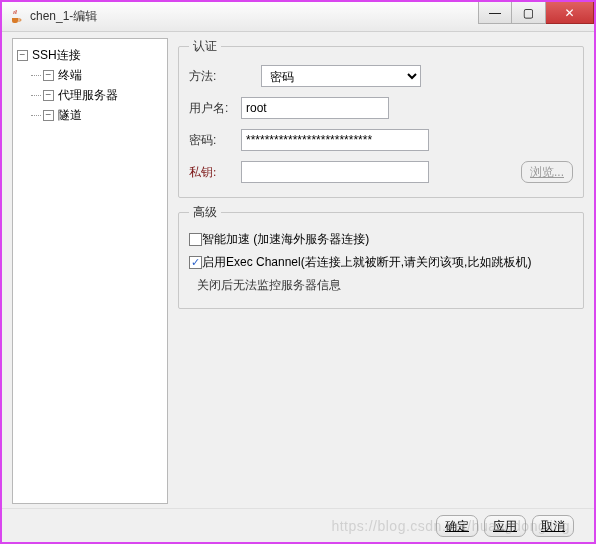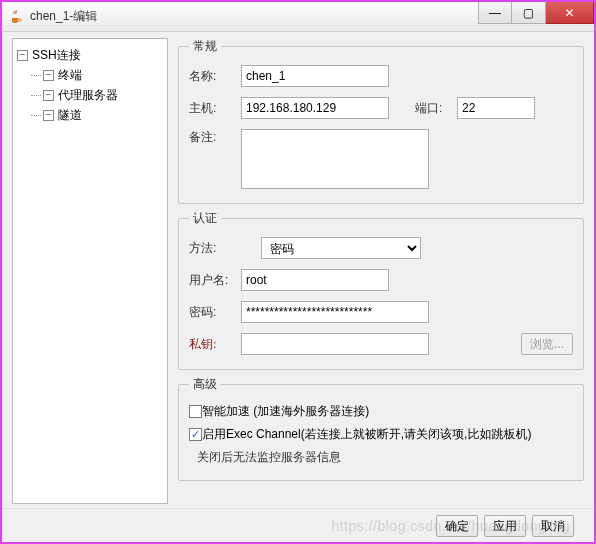--- a/index.html
+++ b/index.html
@@ -30,21 +30,21 @@
 }
 input[type=text], input[type=password] { height: 22px; }
 .name-inp { width: 148px; }
 .host-inp { width: 148px; }
 .port-inp { width: 78px; }
 .user-inp { width: 148px; }
 .pass-inp { width: 188px; }
 .key-inp { width: 188px; background: #f5f5f5; }
 textarea { width: 188px; height: 60px; resize: none; }
 select { width: 160px; height: 22px; margin-left: 20px; }
-.btn { border: 1px solid #acacac; background: linear-gradient(#f8f8f8,#e6e6e6); padding: 2px 8px; height: 22px; cursor: pointer; border-radius: 2px; }
+.btn { border: 1px solid #acacac; background: linear-gradient(#f8f8f8,#e6e6e6); padding: 2px 8px; height: 22px; cursor: pointer; border-radius: 7px; text-decoration: underline; }
 .btn.disabled { color: #9a9a9a; background: #f0f0f0; }
 .cbrow { display: flex; align-items: center; margin-bottom: 6px; }
 .checkmark { width: 13px; height: 13px; background: #fff; border: 1px solid #7a7a7a; display: inline-flex; align-items: center; justify-content: center; color: #2a60c8; font-size: 11px; }
 .sub { margin-left: 8px; color: #333; }
 .footer { height: 34px; display: flex; justify-content: flex-end; align-items: center; gap: 6px; padding-right: 20px; border-top: 1px solid #e0e0e0; background: #f0f0f0; position: relative; }
 .watermark { position: absolute; right: 24px; bottom: 8px; color: rgba(150,150,150,0.35); font-size: 14px; pointer-events: none; letter-spacing: 0.5px; }
 .java-icon { display: inline-block; }
 </style>
 </head>
 <body>
@@ -82,37 +82,20 @@
           <span>代理服务器</span>
         </div>
         <div class="tree-row">
           <span class="tree-toggle">−</span>
           <span>隧道</span>
         </div>
       </div>
     </div>
 
     <div class="main">
-      <fieldset>
-        <legend>常规</legend>
-        <div class="row">
-          <span class="lbl">名称:</span>
-          <input type="text" class="name-inp" value="chen_1" style="">
-        </div>
-        <div class="row">
-          <span class="lbl">主机:</span>
-          <input type="text" class="host-inp" value="192.168.180.129" style="">
-          <span class="lbl" style="width:34px;margin-left:18px">端口:</span>
-          <input type="text" class="port-inp" value="22" style="">
-        </div>
-        <div class="row" style="align-items:flex-start">
-          <span class="lbl">备注:</span>
-          <textarea style=""></textarea>
-        </div>
-      </fieldset>
 
       <fieldset>
         <legend>认证</legend>
         <div class="row">
           <span class="lbl">方法:</span>
           <select>
             <option>密码</option>
           </select>
         </div>
         <div class="row">

